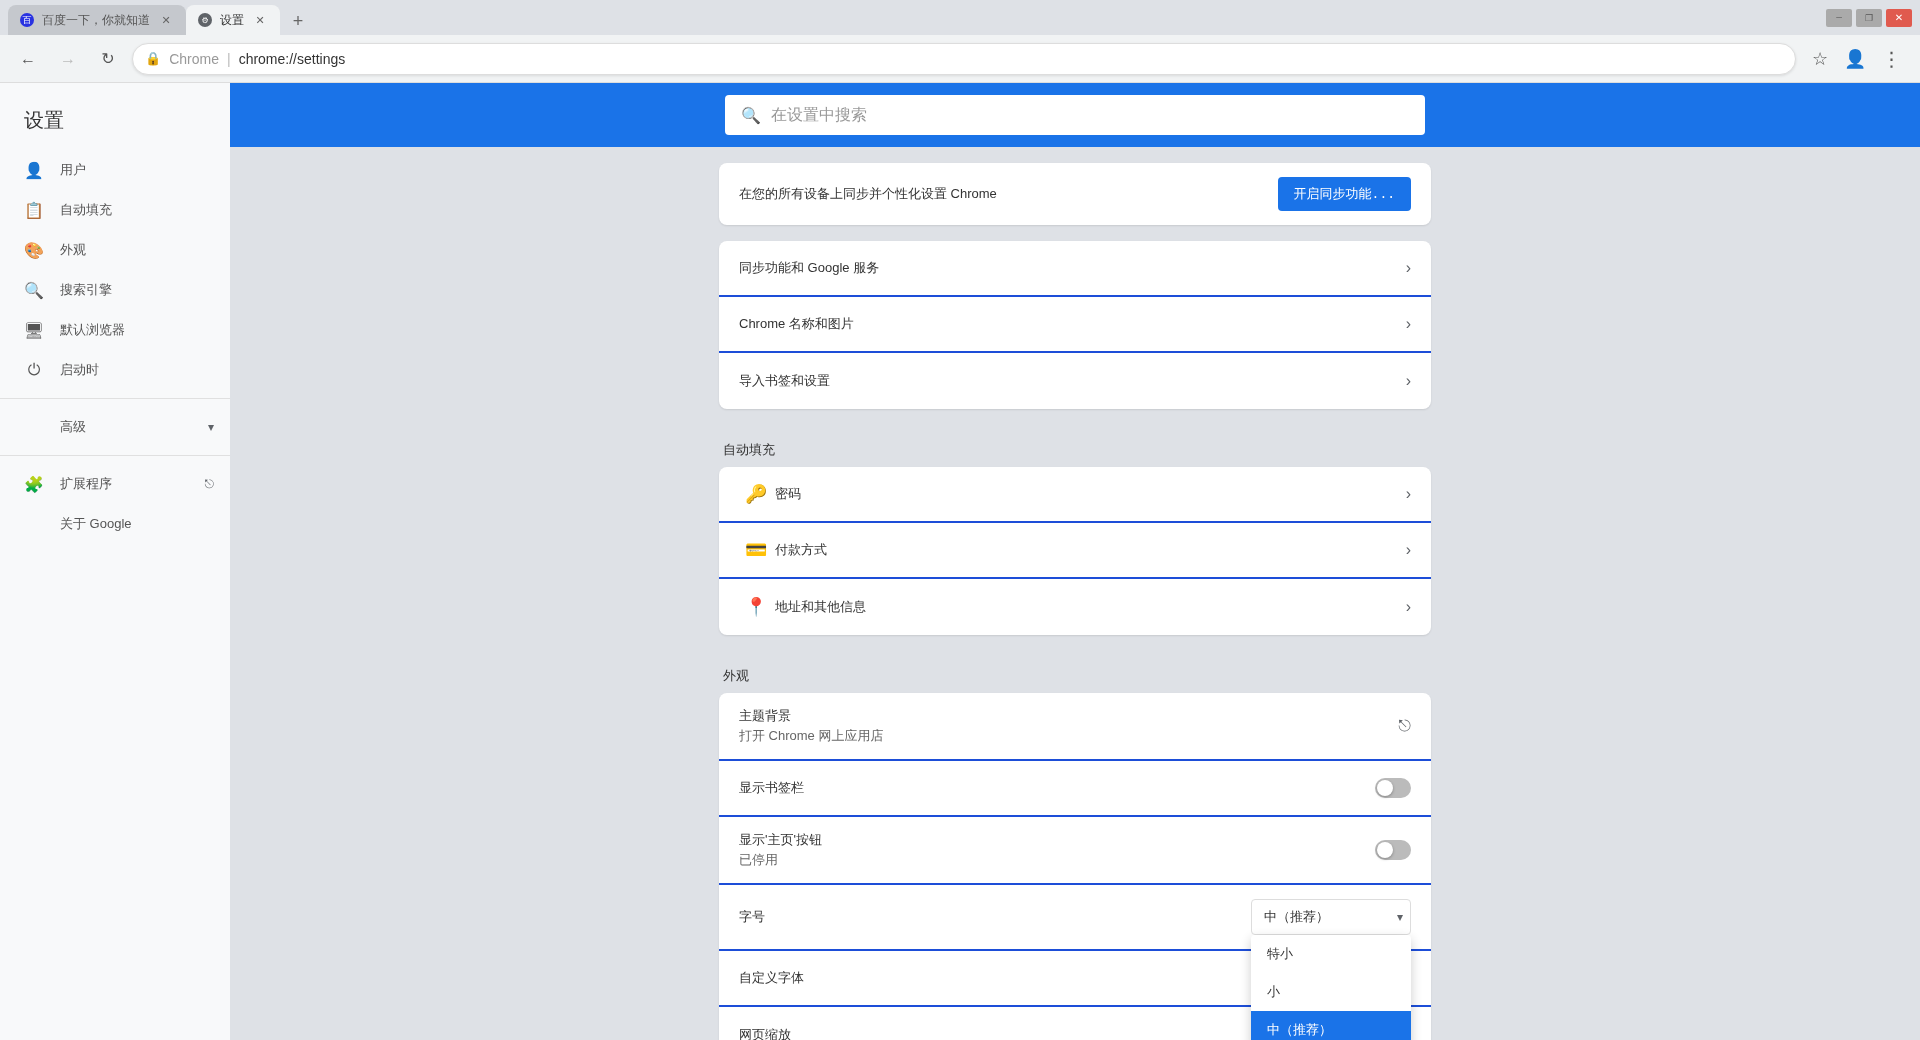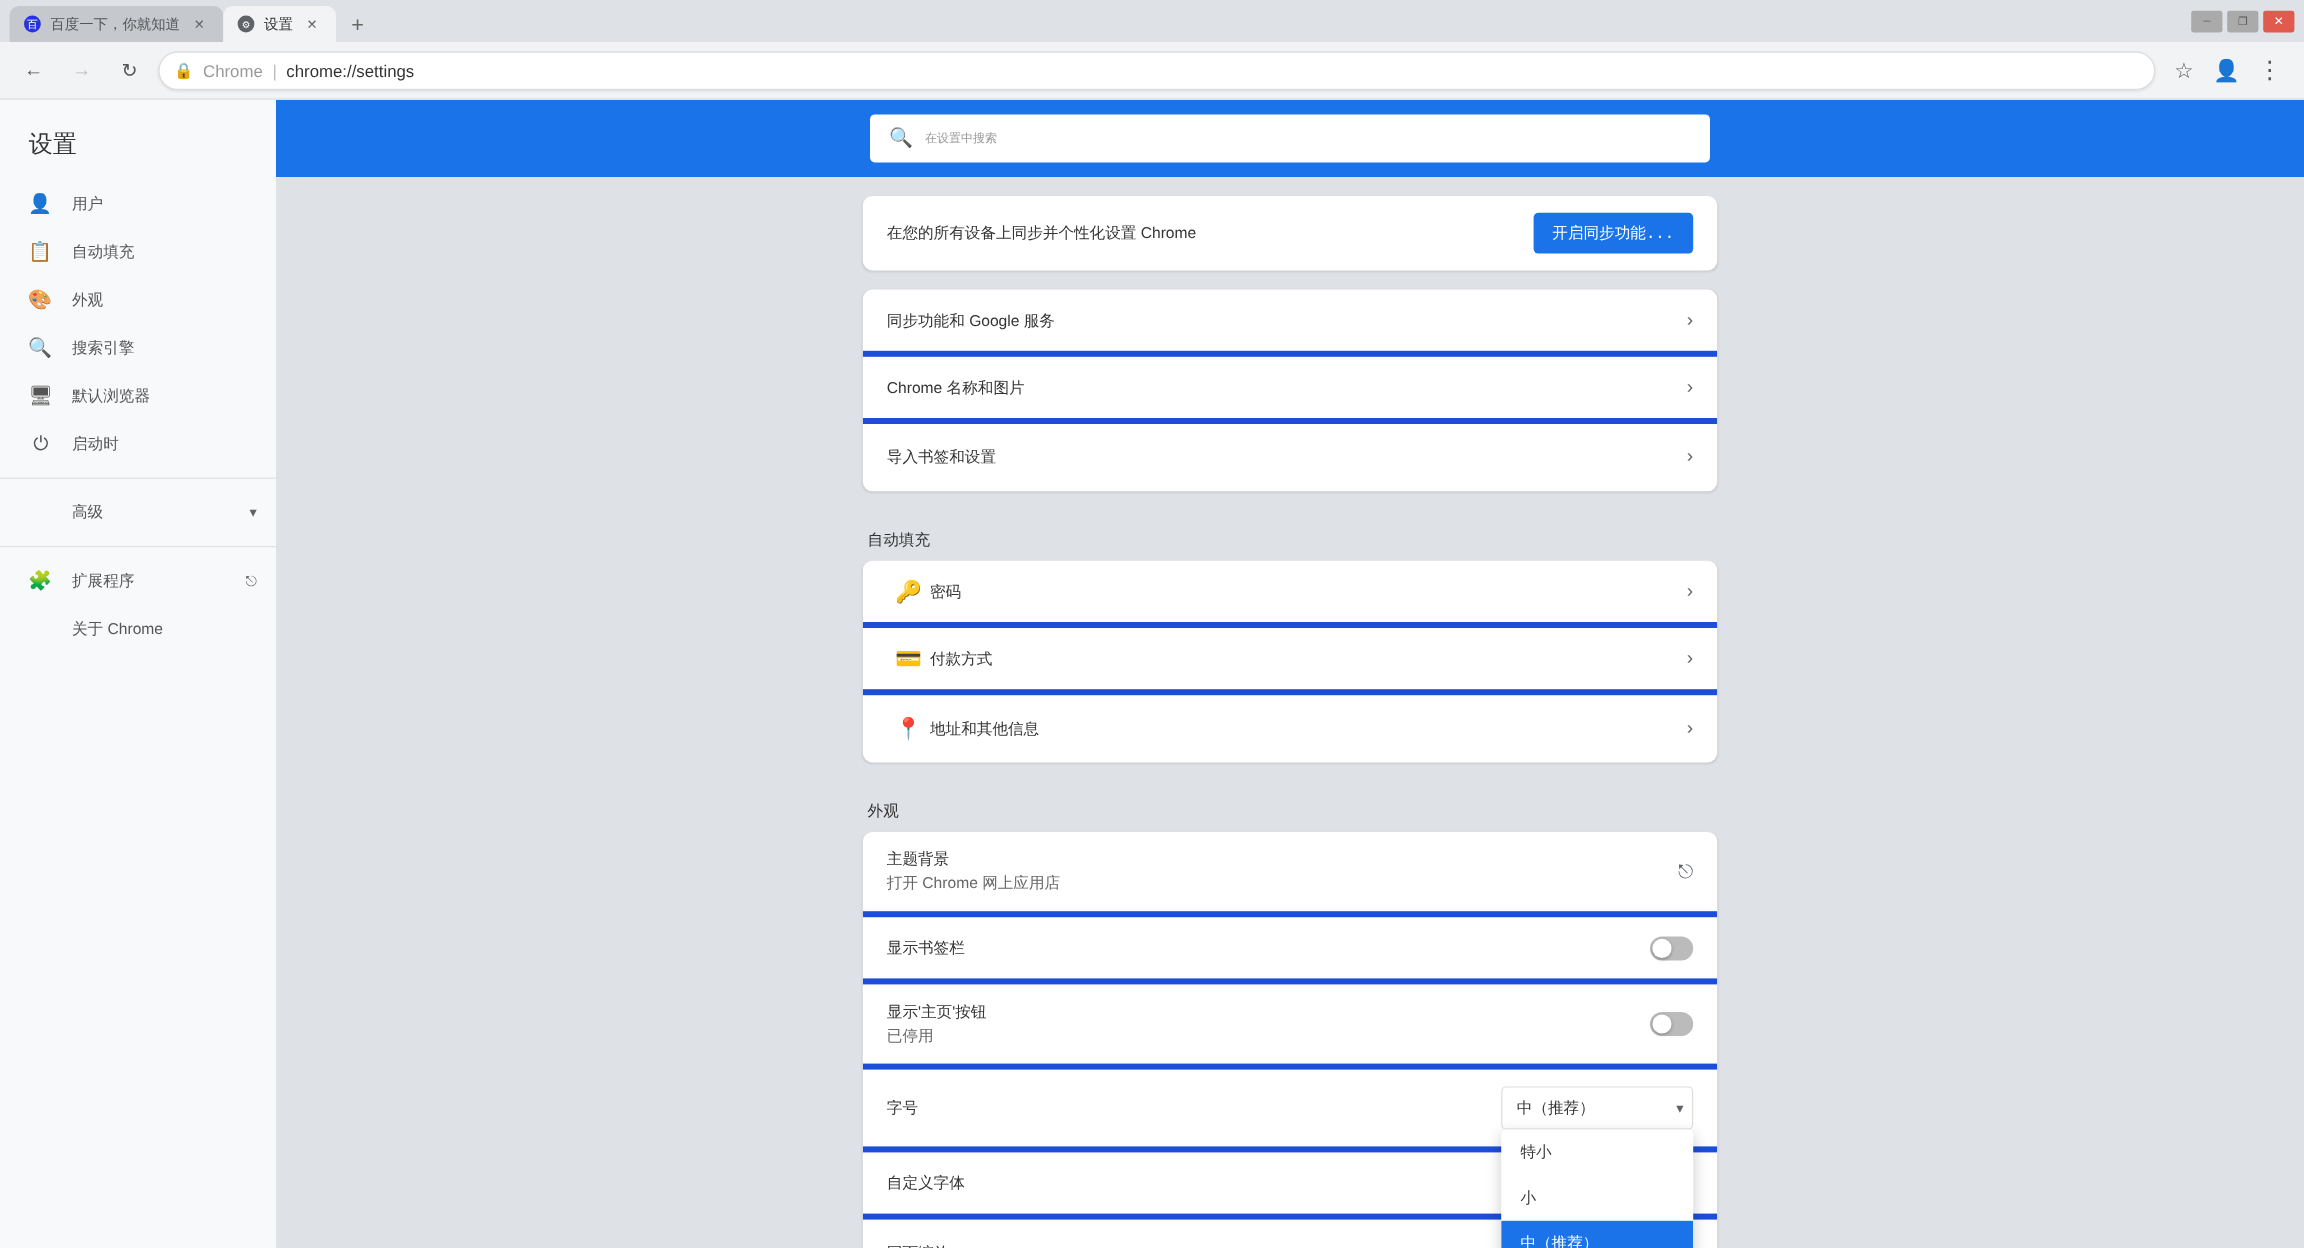--- a/index.html
+++ b/index.html
@@ -41,27 +41,27 @@
     .sidebar-label { font-size: 13px; }
     .sidebar-item-advanced { display: flex; align-items: center; gap: 16px; padding: 10px 16px 10px 24px; cursor: pointer; color: #555; }
     .sidebar-item-extensions { display: flex; align-items: center; gap: 16px; padding: 10px 16px 10px 24px; cursor: pointer; color: #555; }
     .sidebar-divider { height: 1px; background: #e0e0e0; margin: 8px 0; }
 
     
     .settings-content { flex: 1; overflow-y: auto; position: relative; }
     .settings-top-bar { background: #1a73e8; padding: 12px 24px; display: flex; align-items: center; position: sticky; top: 0; z-index: 100; }
     .search-box { flex: 1; height: 40px; background: white; border-radius: 4px; display: flex; align-items: center; padding: 0 16px; gap: 10px; max-width: 700px; margin: 0 auto; }
     .search-icon { color: #5f6368; font-size: 16px; }
-    .search-placeholder { color: #999; font-size: 10px; }
+    .search-placeholder { color: #999; font-size: 16px; }
 
     .settings-body { padding: 16px 24px; max-width: 760px; margin: 0 auto; }
 
     
     .settings-card { background: white; border-radius: 8px; margin-bottom: 16px; overflow: hidden; box-shadow: 0 1px 2px rgba(0,0,0,0.1); }
-    .settings-card-item { display: flex; align-items: center; padding: 14px 20px; cursor: pointer; border-bottom: 5px solid #1d4ed8; min-height: 56px; }
+    .settings-card-item { display: flex; align-items: center; padding: 14px 20px; cursor: pointer; border-bottom: 2px solid #1d4ed8; min-height: 56px; }
     .settings-card-item:last-child { border-bottom: none; }
     .item-icon { width: 36px; display: flex; align-items: center; justify-content: center; color: #5f6368; font-size: 18px; flex-shrink: 0; }
     .item-content { flex: 1; }
     .item-title { font-size: 13px; color: #333; }
     .item-subtitle { font-size: 13px; color: #666; margin-top: 2px; }
     .item-arrow { color: #5f6368; font-size: 16px; margin-left: auto; }
     .item-right { margin-left: auto; display: flex; align-items: center; }
 
     
     .section-title { font-size: 13px; color: #333; font-weight: 500; padding: 16px 4px 8px; }
@@ -181,21 +181,21 @@
       <div class="sidebar-divider"></div>
 
       <div class="sidebar-item-extensions">
         <div class="sidebar-icon">🧩</div>
         <span class="sidebar-label">扩展程序</span>
         <span style="margin-left:auto; color:#5f6368; font-size:12px;">⎋</span>
       </div>
 
       <div class="sidebar-item">
         <div class="sidebar-icon"></div>
-        <span class="sidebar-label">关于 Chrome</span>
+        <span class="sidebar-label">关于 Google</span>
       </div>
     </div>
 
     <div class="settings-content">
 
       <div class="settings-top-bar">
         <div class="search-box">
           <span class="search-icon">🔍</span>
           <span class="search-placeholder">在设置中搜索</span>
         </div>

